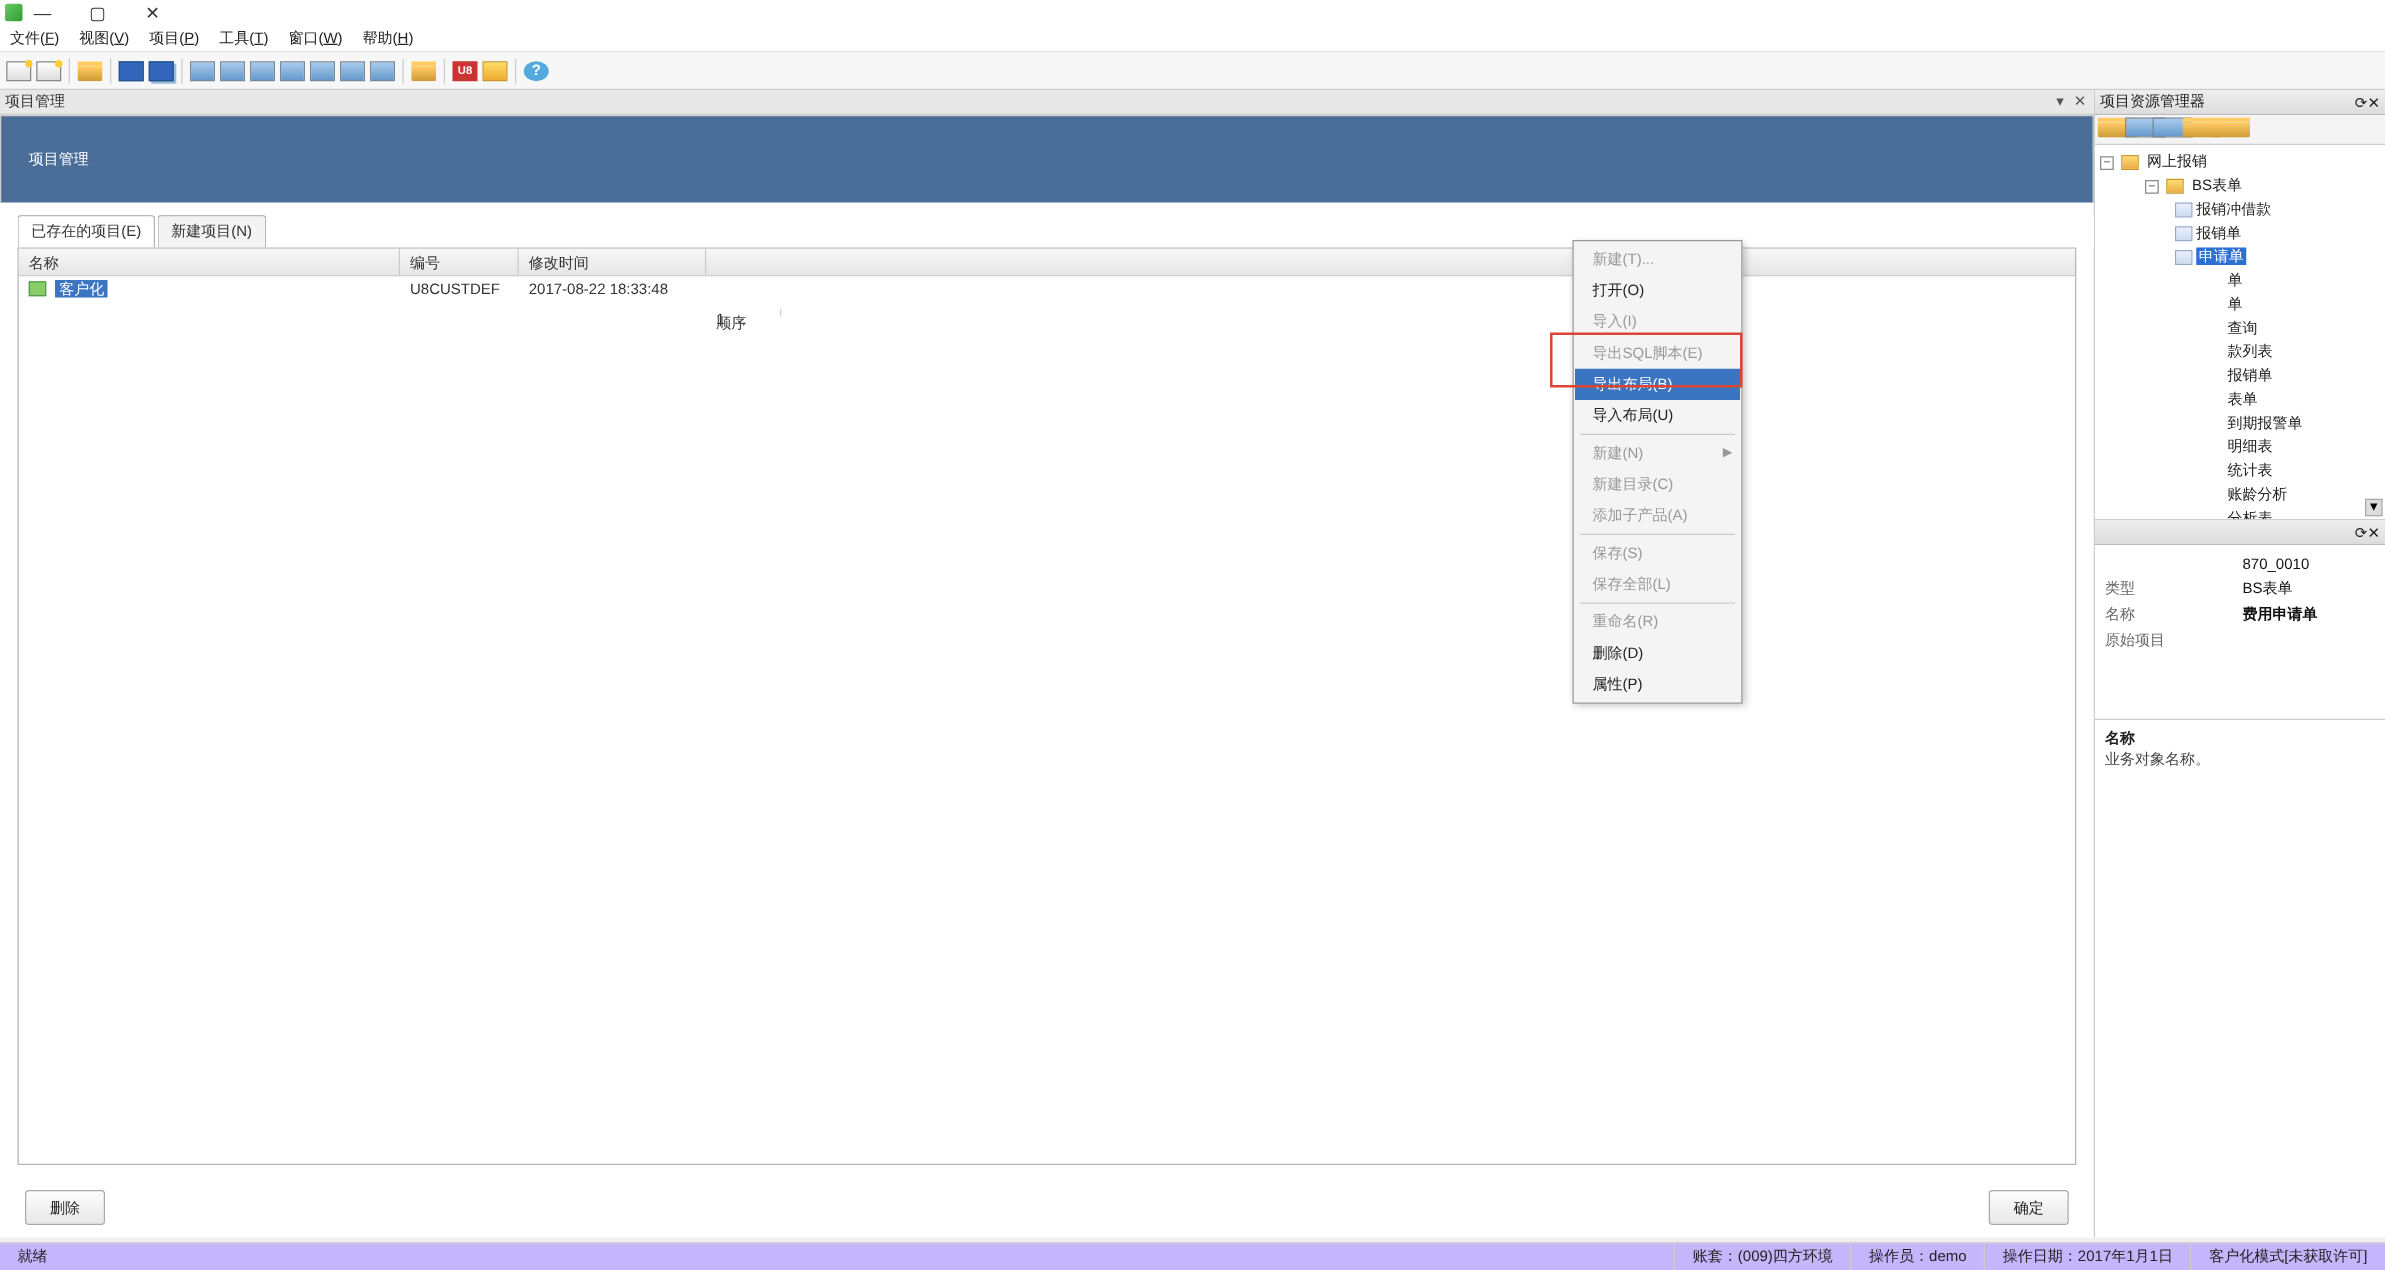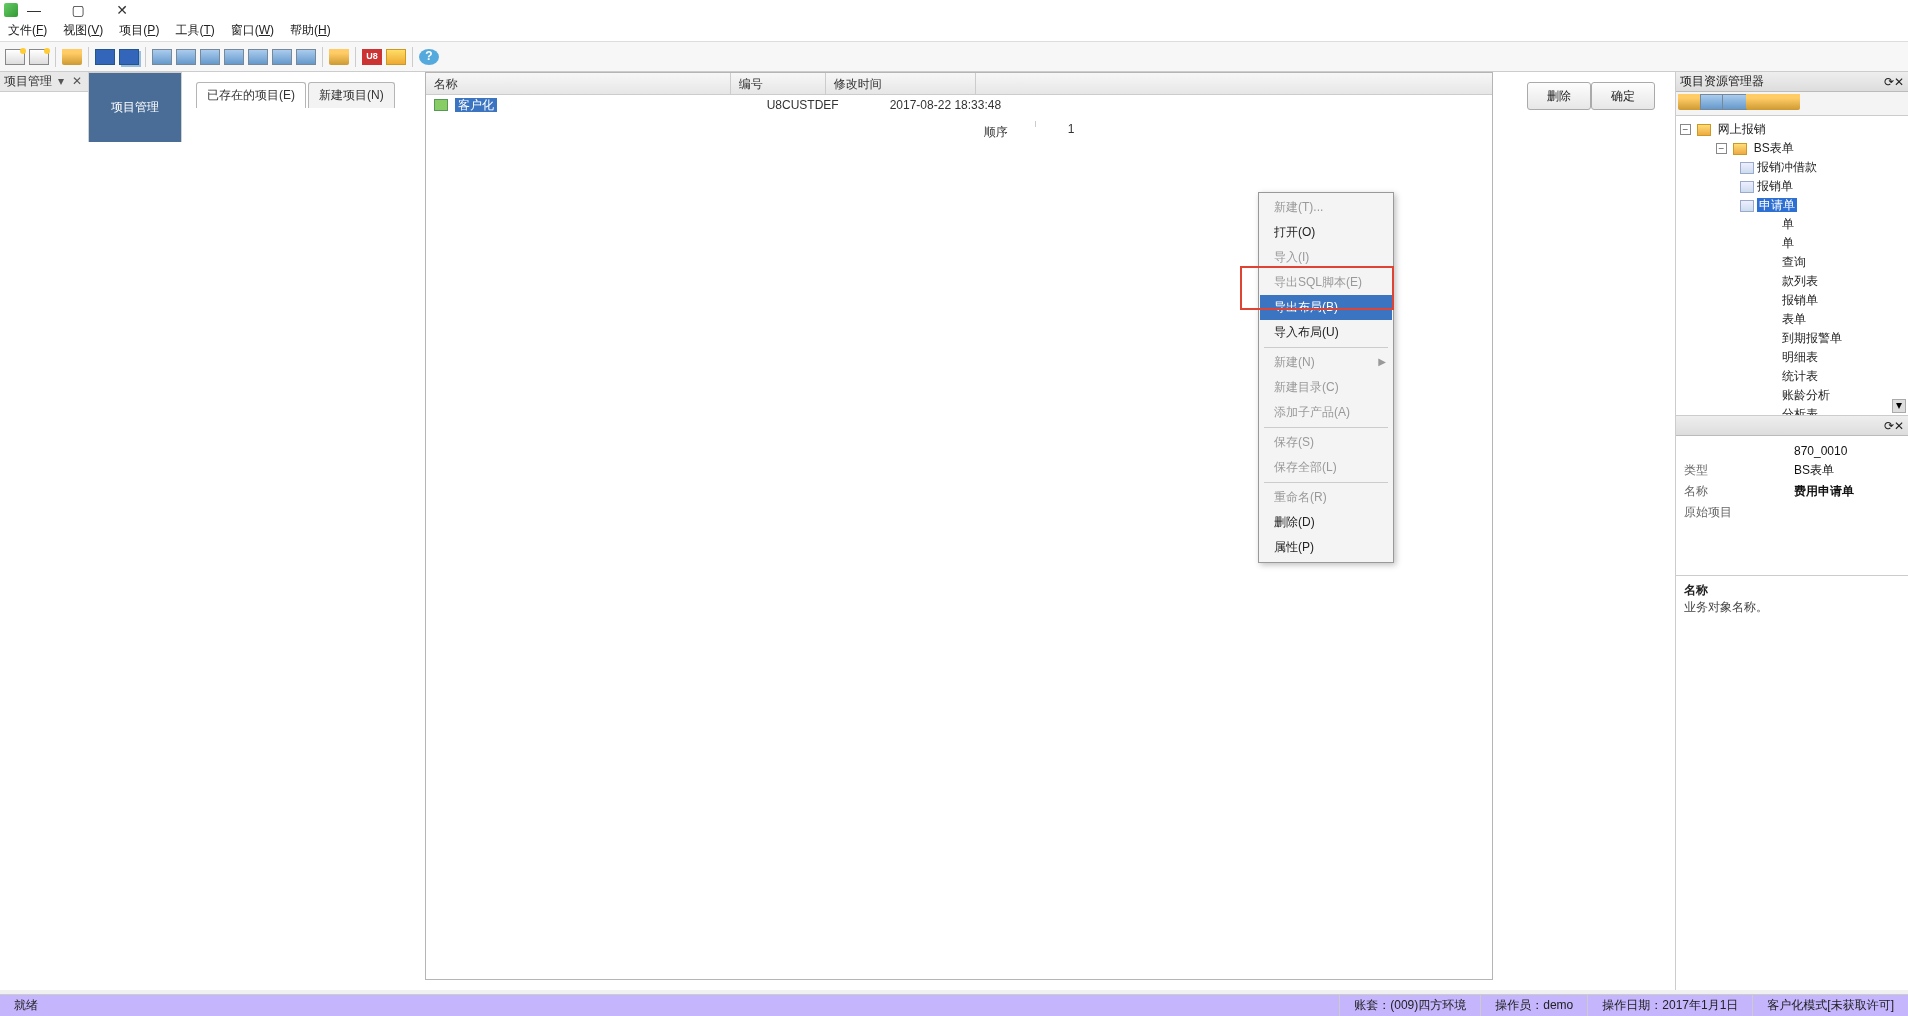--- a/index.html
+++ b/index.html
@@ -27,41 +27,41 @@
 .ic-open { background: linear-gradient(#fc6,#c93); border-radius:0 0 2px 2px; border-top:4px solid #fc6; }
 .ic-save { background: #36b; border:1px solid #258; }
 .ic-save2 { background: #36b; border:1px solid #258; box-shadow: 2px 2px 0 #9bd; }
 .ic-generic { background: linear-gradient(#ace,#69c); border:1px solid #789; }
 .ic-u8 { background:#c33; color:#fff; font-size:9px; font-weight:bold; text-align:center; line-height:14px; }
 .ic-help { background:#5ad; border-radius:50%; color:#fff; text-align:center; line-height:14px; font-weight:bold; }
 .ic-yellow { background: linear-gradient(#fd6,#ea3); border:1px solid #c92; }
 
 
 .mainrow { display: flex; height: 918px; }
-.leftpane { flex: 1; background: #fff; display: flex; flex-direction: row; border-right: 1px solid #ccc; }
+.leftpane { flex: 1; background: #fff; display: flex; flex-direction: column; border-right: 1px solid #ccc; }
 .rightpane { width: 232px; background: #f7f7f7; display: flex; flex-direction: column; }
 
 
 .panetitle { height: 20px; background: #e8e8e8; display: flex; align-items: center; padding: 0 4px; color: #333; border-bottom: 1px solid #ccc; }
 .panetitle .spacer{flex:1;}
 .panetitle .pbtn{width:14px;height:14px;text-align:center;line-height:12px;color:#555;margin-left:2px;}
 
 
 .banner { height: 70px; background: #4a6d97; color: #fff; display: flex; align-items: center; padding: 0 22px; font-size: 18px; border: 1px solid #d0d0d0; border-bottom: none; margin: 0 0 0 0; }
 
 
 .tabs { height: 26px; display: flex; align-items: flex-end; padding: 0 14px; background: #fff; margin-top:10px; }
 .tab { border: 1px solid #b5b5b5; border-bottom: none; padding: 4px 10px; background: #f3f3f3; margin-right: 2px; border-radius: 3px 3px 0 0; color:#333; }
 .tab.active { background: #fff; }
 
 
 .gridwrap { flex:1; margin: 0 14px; border:1px solid #b5b5b5; background:#fff; margin-bottom:10px; }
 .gridhdr { display:flex; background:linear-gradient(#f7f7f7,#e6e6e6); border-bottom:1px solid #ccc; height:22px; }
 .gridhdr .col { padding:3px 8px; border-right:1px solid #ccc; color:#333; }
-.gridrow { display:flex; height:20px; align-items:center;gap:28px; }
+.gridrow { display:flex; height:20px; align-items:center; }
 .gridrow .cell { padding:2px 8px; color:#333; }
 .rowicon { width:14px; height:12px; display:inline-block; background:#8c6; border:1px solid #595; margin-right:4px; vertical-align:middle;}
 .selname { background:#3b74c1; color:#fff; padding:0 3px; }
 
 .c1{width:305px;} .c2{width:95px;} .c3{width:150px;} .c4{width:60px;margin-top:48px;}
 
 
 .btnbar { height:48px; display:flex; align-items:center; padding:0 20px; }
 .btn { min-width:64px; height:28px; background:linear-gradient(#fdfdfd,#e7e7e7); border:1px solid #aaa; border-radius:3px; text-align:center; line-height:26px; color:#222;}
 

